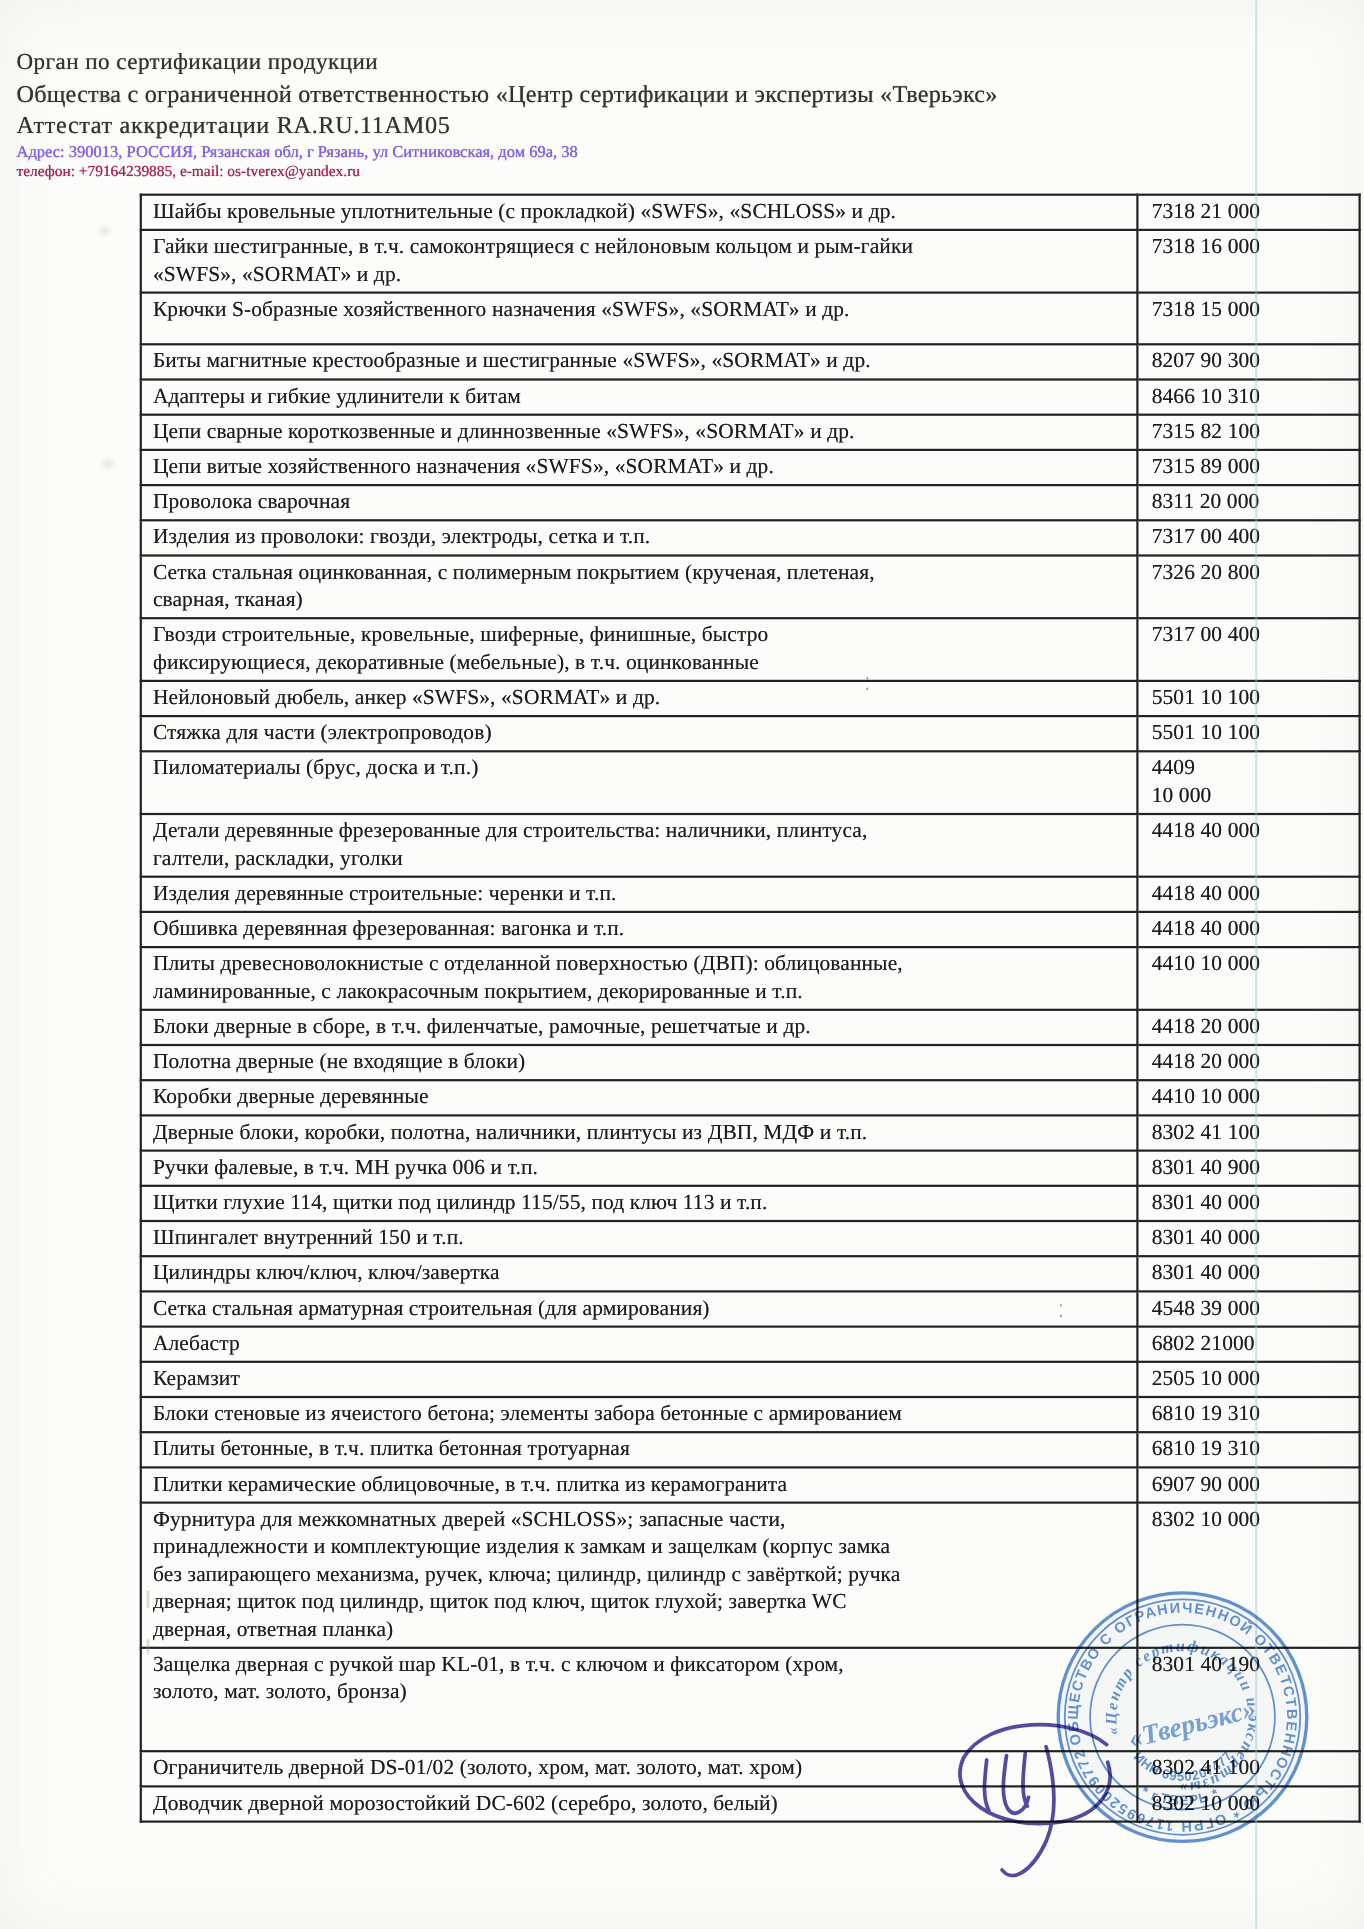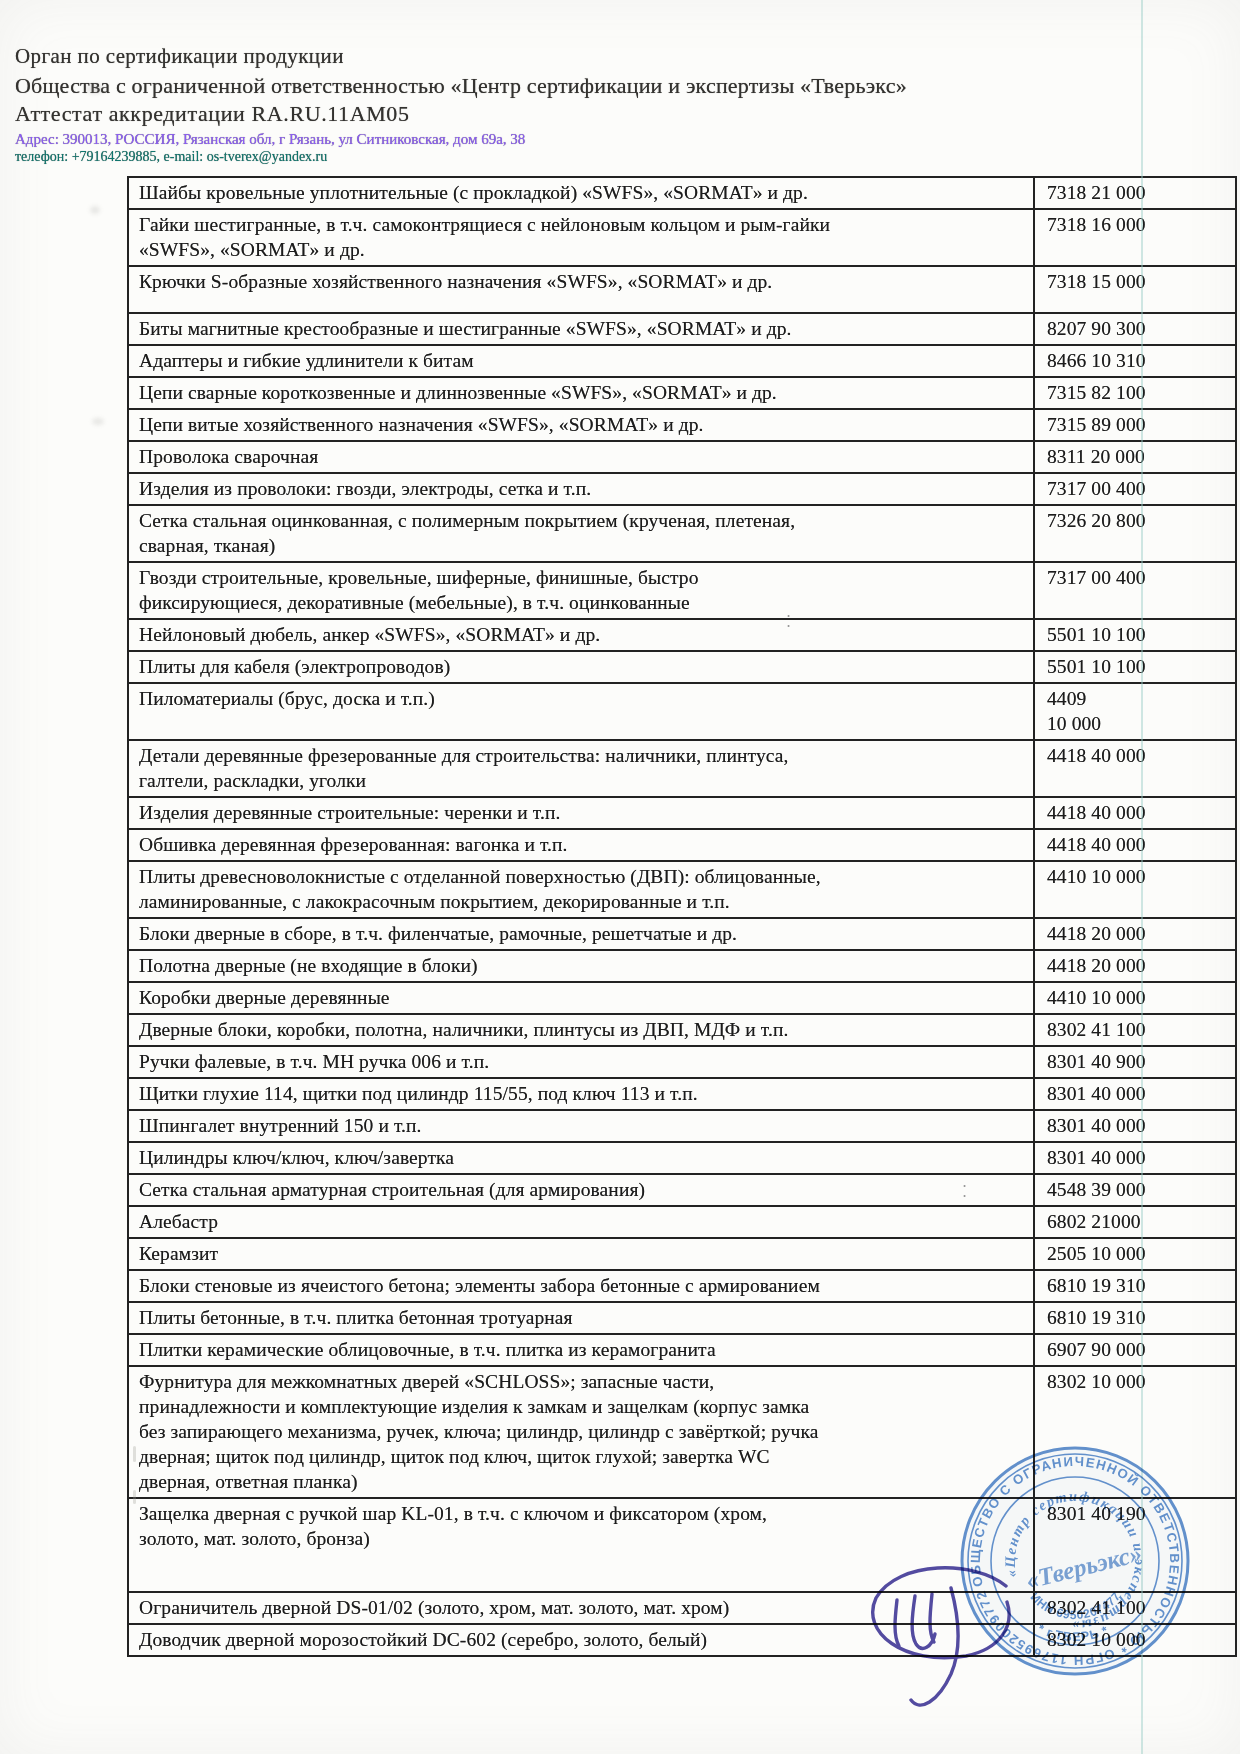--- a/index.html
+++ b/index.html
@@ -16,21 +16,21 @@
   
   .doc-header{
     position:absolute;top:44px;left:15px;width:1190px;
     text-align:left;color:#33322f;
     text-shadow:0 0 0.7px rgba(60,58,55,0.8);
   }
   .doc-header .h-line1{font-size:21px;letter-spacing:0.4px;margin-bottom:4px;}
   .doc-header .h-line2{font-size:22px;letter-spacing:0.2px;margin-bottom:2px;}
   .doc-header .h-line3{font-size:22px;letter-spacing:0.6px;margin-bottom:4px;}
   .doc-header .h-line4{font-size:15px;color:#8b5cf6;margin-bottom:1px;}
-  .doc-header .h-line5{font-size:14px;color:#0f766e;}
+  .doc-header .h-line5{font-size:14px;color:#be185d;}
   
   .doc-table{
     position:absolute;left:127px;top:176px;
     width:1066px;
     border-collapse:collapse;
     table-layout:fixed;
     font-size:19.5px;
     line-height:25px;
     letter-spacing:0.1px;
   }
@@ -87,21 +87,21 @@
     <div class="h-line1">Орган по сертификации продукции</div>
     <div class="h-line2">Общества с ограниченной ответственностью «Центр сертификации и экспертизы «Тверьэкс»</div>
     <div class="h-line3">Аттестат аккредитации RA.RU.11AM05</div>
     <div class="h-line4">Адрес: 390013, РОССИЯ, Рязанская обл, г Рязань, ул Ситниковская, дом 69а, 38</div>
     <div class="h-line5">телефон: +79164239885, e-mail: os-tverex@yandex.ru</div>
   </div>
 
   <table class="doc-table">
     <tbody>
   <tr>
-    <td class="col-product">Шайбы кровельные уплотнительные (с прокладкой) «SWFS», «SORMAT» и др.</td>
+    <td class="col-product">Шайбы кровельные уплотнительные (с прокладкой) «SWFS», «SCHLOSS» и др.</td>
     <td class="col-code">7318 21 000</td>
   </tr>
 
 
   <tr>
     <td class="col-product">Гайки шестигранные, в т.ч. самоконтрящиеся с нейлоновым кольцом и рым-гайки
 «SWFS», «SORMAT» и др.</td>
     <td class="col-code">7318 16 000</td>
   </tr>
 
@@ -151,21 +151,21 @@
 фиксирующиеся, декоративные (мебельные), в т.ч. оцинкованные</td>
     <td class="col-code">7317 00 400</td>
   </tr>
 
   <tr>
     <td class="col-product">Нейлоновый дюбель, анкер «SWFS», «SORMAT» и др.</td>
     <td class="col-code">5501 10 100</td>
   </tr>
 
   <tr>
-    <td class="col-product">Плиты для кабеля (электропроводов)</td>
+    <td class="col-product">Стяжка для части (электропроводов)</td>
     <td class="col-code">5501 10 100</td>
   </tr>
 
   <tr>
     <td class="col-product">Пиломатериалы (брус, доска и т.п.)</td>
     <td class="col-code">4409
 10 000</td>
   </tr>
 
   <tr>

